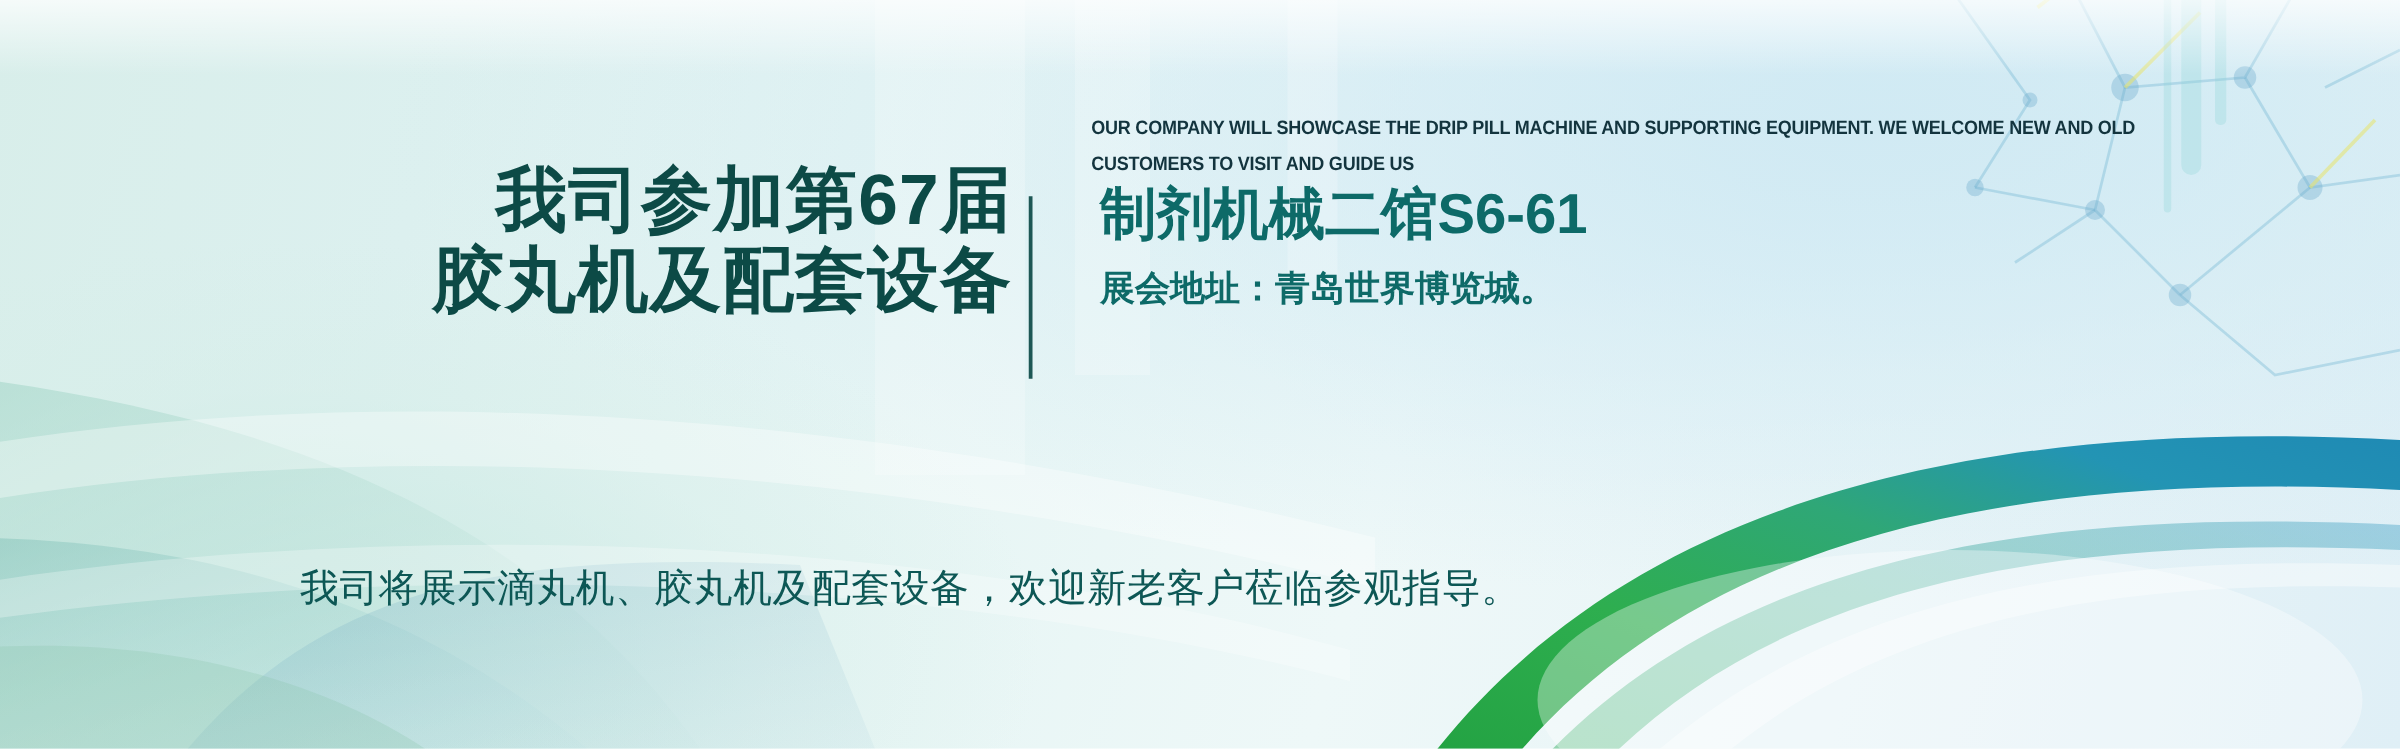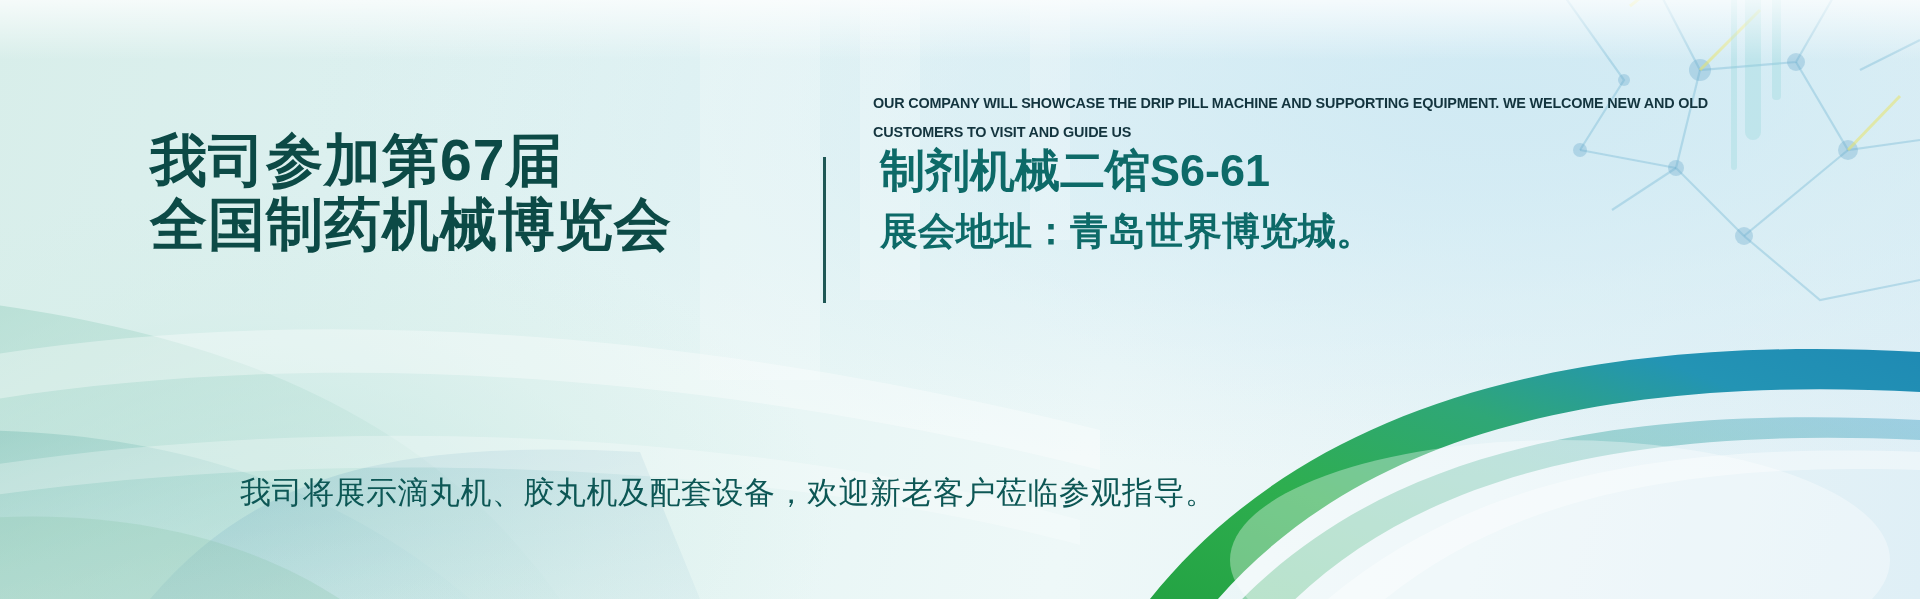--- a/index.html
+++ b/index.html
@@ -35,21 +35,21 @@
     left: 0; top: 0;
     width: 1920px;
     height: 599px;
   }
 
   .left-title {
     position: absolute;
     left: 150px;
     top: 128px;
     width: 660px;
-    text-align: left;
+    text-align: right;
     color: #0c4a46;
     font-weight: 700;
     font-size: 57px;
     line-height: 64px;
     letter-spacing: 1px;
     white-space: nowrap;
   }
   .left-title .tline { display: block; }
 
   .divider {
@@ -86,37 +86,36 @@
   }
   .hall {
     font-size: 45px;
     font-weight: 700;
     line-height: 62px;
     letter-spacing: 0px;
     color: #0d6a68;
     white-space: nowrap;
   }
   .info-line {
-    font-size: 38px;
+    font-size: 28px;
     font-weight: 700;
     line-height: 58px;
     color: #0d6a68;
     white-space: nowrap;
   }
 
   .tagline {
     position: absolute;
     left: 240px;
     top: 450px;
     font-size: 31px;
     font-weight: 500;
     color: #0d5755;
     letter-spacing: 0.5px;
     white-space: nowrap;
-    margin-top: 22px;
   }
 </style>
 </head>
 <body>
 
 <div class="banner">
 
   <svg class="deco-svg" viewBox="0 0 1920 599" preserveAspectRatio="none" xmlns="http://www.w3.org/2000/svg">
     <defs>
       <linearGradient id="arcGrad" x1="0" y1="1" x2="1" y2="0">
@@ -205,21 +204,21 @@
     <path d="M1240 690 C 1390 500, 1600 440, 1920 452 L 1920 470 C 1620 460, 1420 520, 1290 700 Z" fill="#ffffff" fill-opacity="0.40"></path>
     <ellipse cx="1560" cy="560" rx="330" ry="120" fill="#ffffff" fill-opacity="0.35"></ellipse>
 
     <rect x="0" y="0" width="1920" height="60" fill="url(#topGlow)"></rect>
   </svg>
 
   <div class="content">
 
     <div class="left-title">
       <span class="tline">我司参加第67届</span>
-      <span class="tline">全国制药机械博览会</span>
+      <span class="tline">胶丸机及配套设备</span>
     </div>
 
     <div class="divider"></div>
 
     <div class="eyebrow">OUR COMPANY WILL SHOWCASE THE DRIP PILL MACHINE AND SUPPORTING EQUIPMENT. WE WELCOME NEW AND OLD CUSTOMERS TO VISIT AND GUIDE US</div>
 
     <div class="right-block">
       <div class="hall">制剂机械二馆S6-61</div>
       <div class="info-line">展会地址：青岛世界博览城。</div>
     </div>

